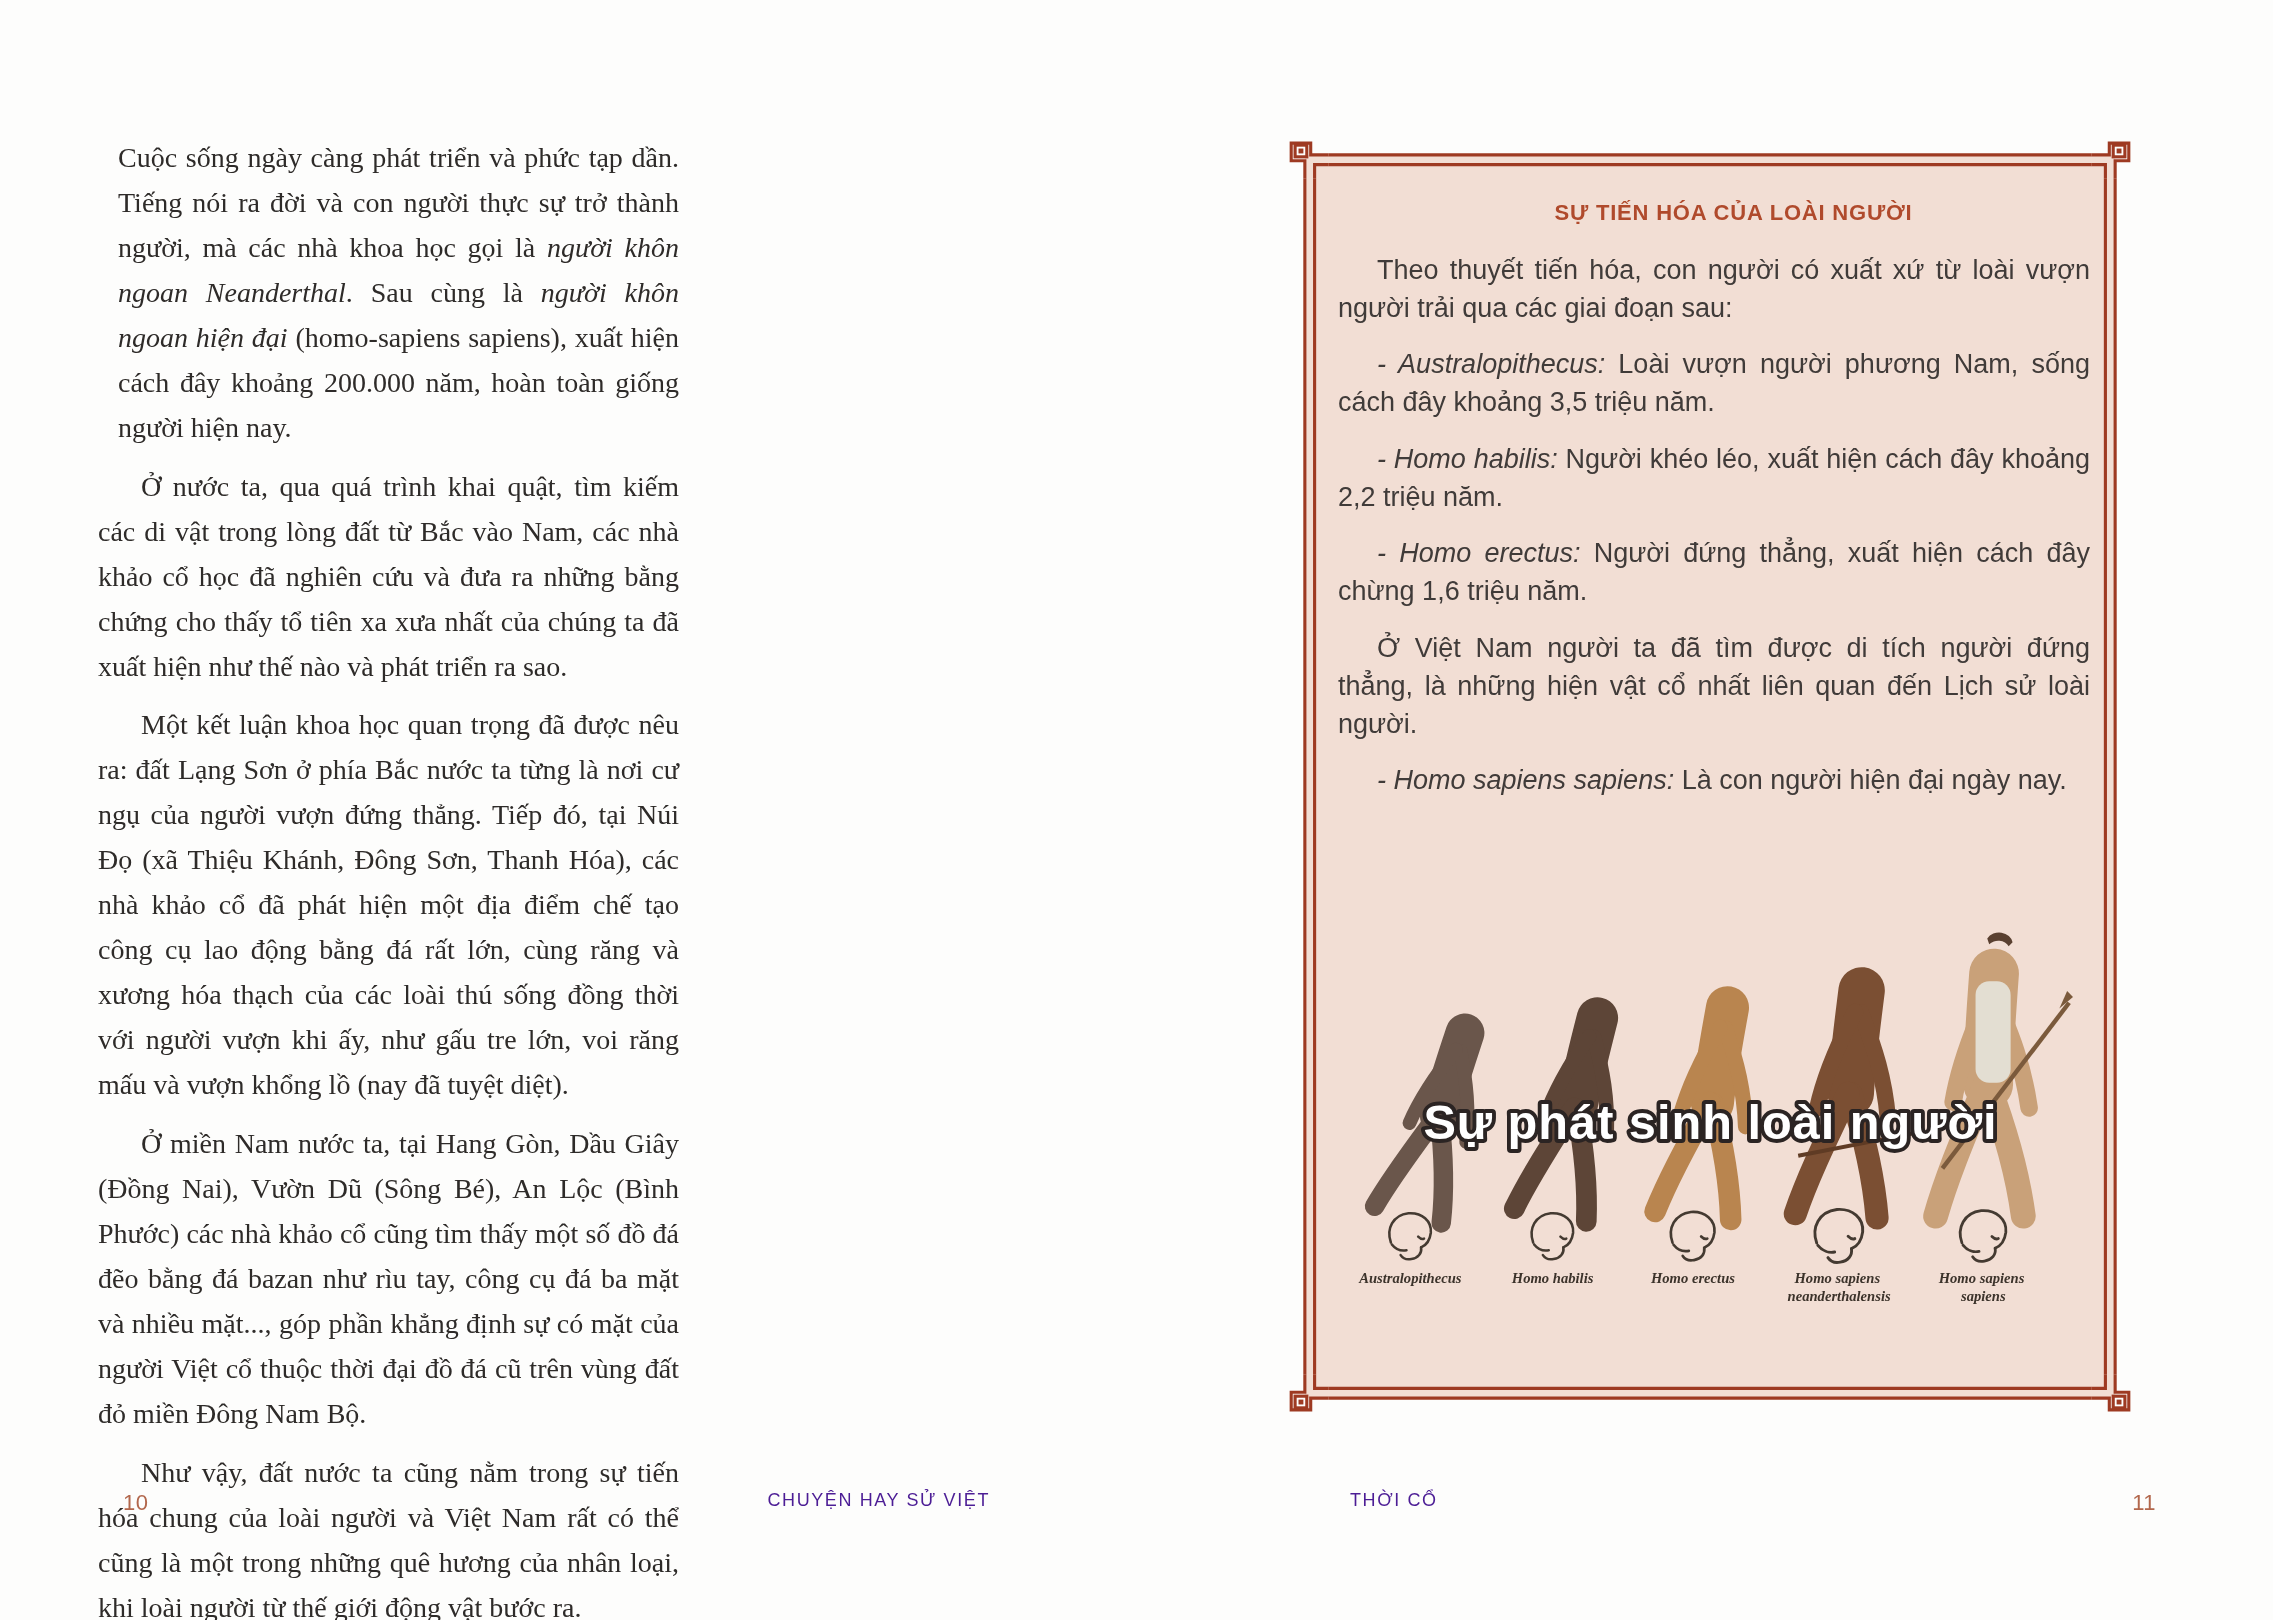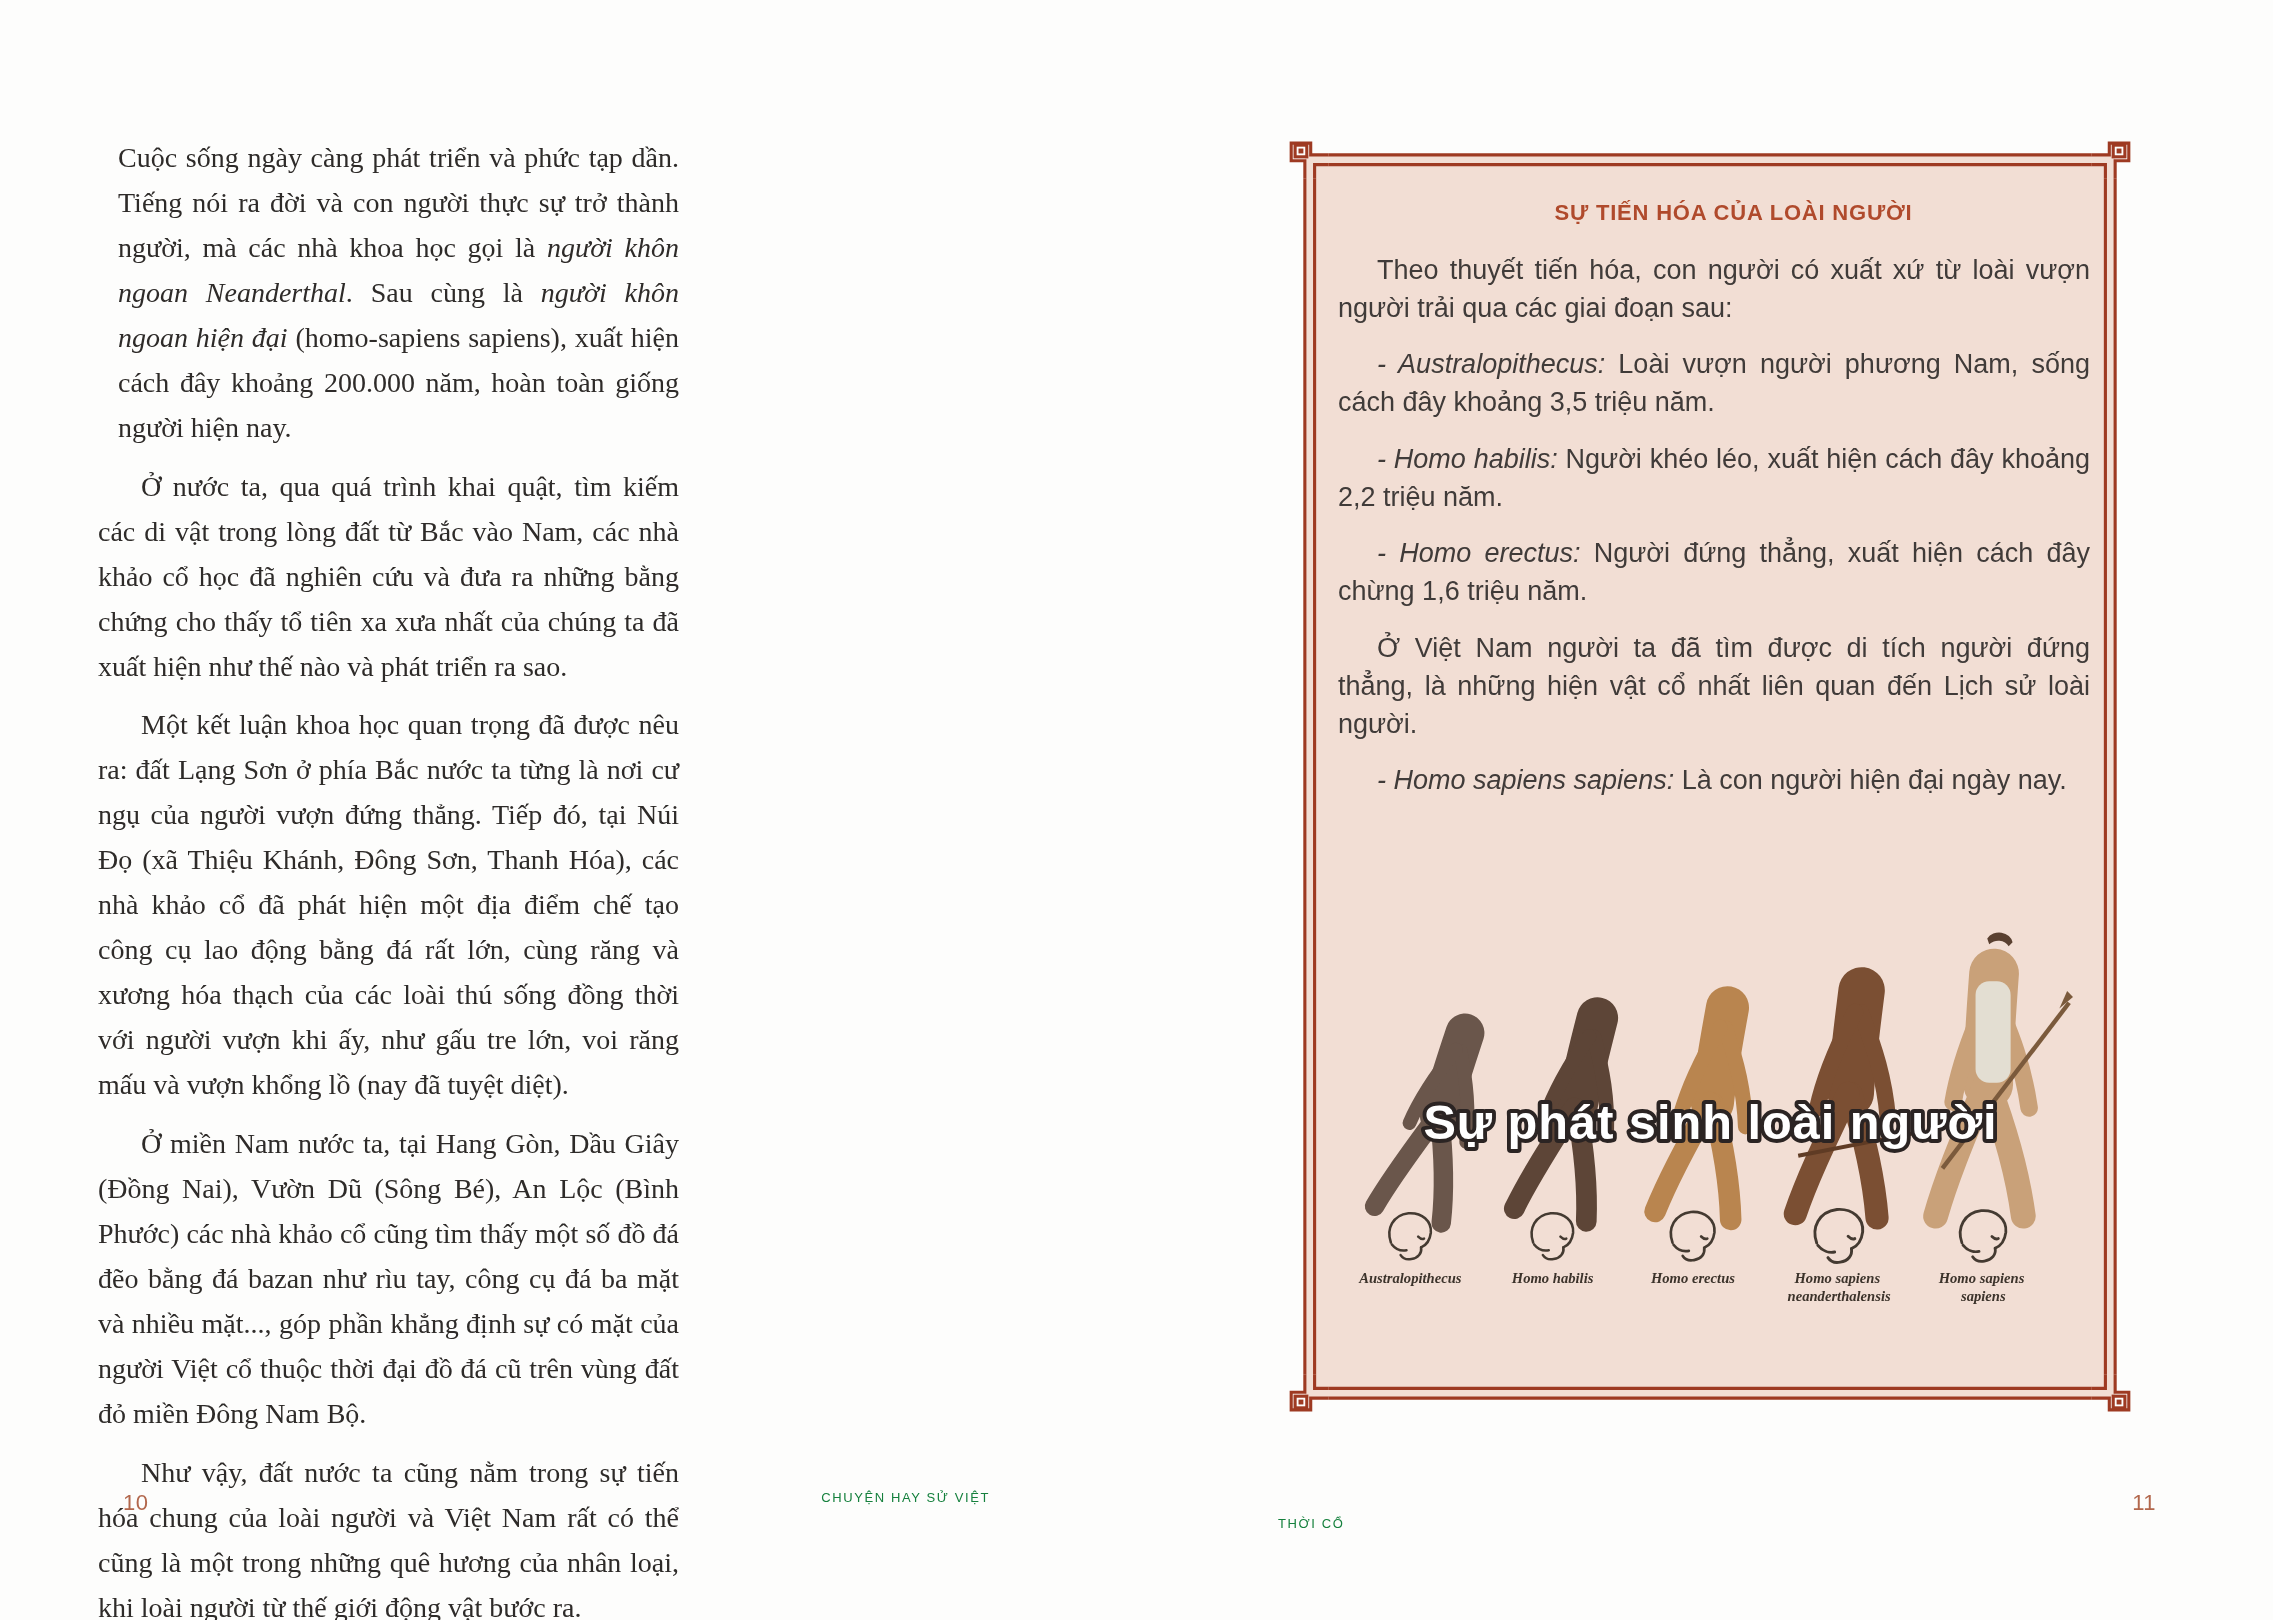--- a/index.html
+++ b/index.html
@@ -14,26 +14,26 @@
     text-align:justify;
   }
   .left-text p { text-indent:43px; margin:0 0 13.7px 0; }
   .left-text p.first { text-indent:0;margin-left:20px; }
   .left-text i { font-style:italic; }
 
   
   .footer {
     position:absolute; top:1490px;
     font-family:"Liberation Sans", sans-serif;
-    font-size:13px; letter-spacing:1.6px; color:#15803d;
+    font-size:18px; letter-spacing:1.6px; color:#4c1d95;
   }
   .foot-num { font-size:22px; letter-spacing:0.5px; color:#b2674c; }
   .f-left-num   { left:123px; }
   .f-left-title { left:98px; width:892px; text-align:right; }
-  .f-right-title{ left:1278px;margin-top:26px; }
+  .f-right-title{ left:1350px; }
   .f-right-num  { left:1278px; width:878px; text-align:right; }
 
   
   .evo-box {
     position:absolute; left:1299px; top:149px; width:822px; height:1255px;
   }
   .frame-svg { position:absolute; left:0; top:0; z-index:0; overflow:visible; }
   .evo-content {
     position:absolute; z-index:1; left:0; top:0; width:100%; height:100%;
     padding:45px 31px 0 39px;

